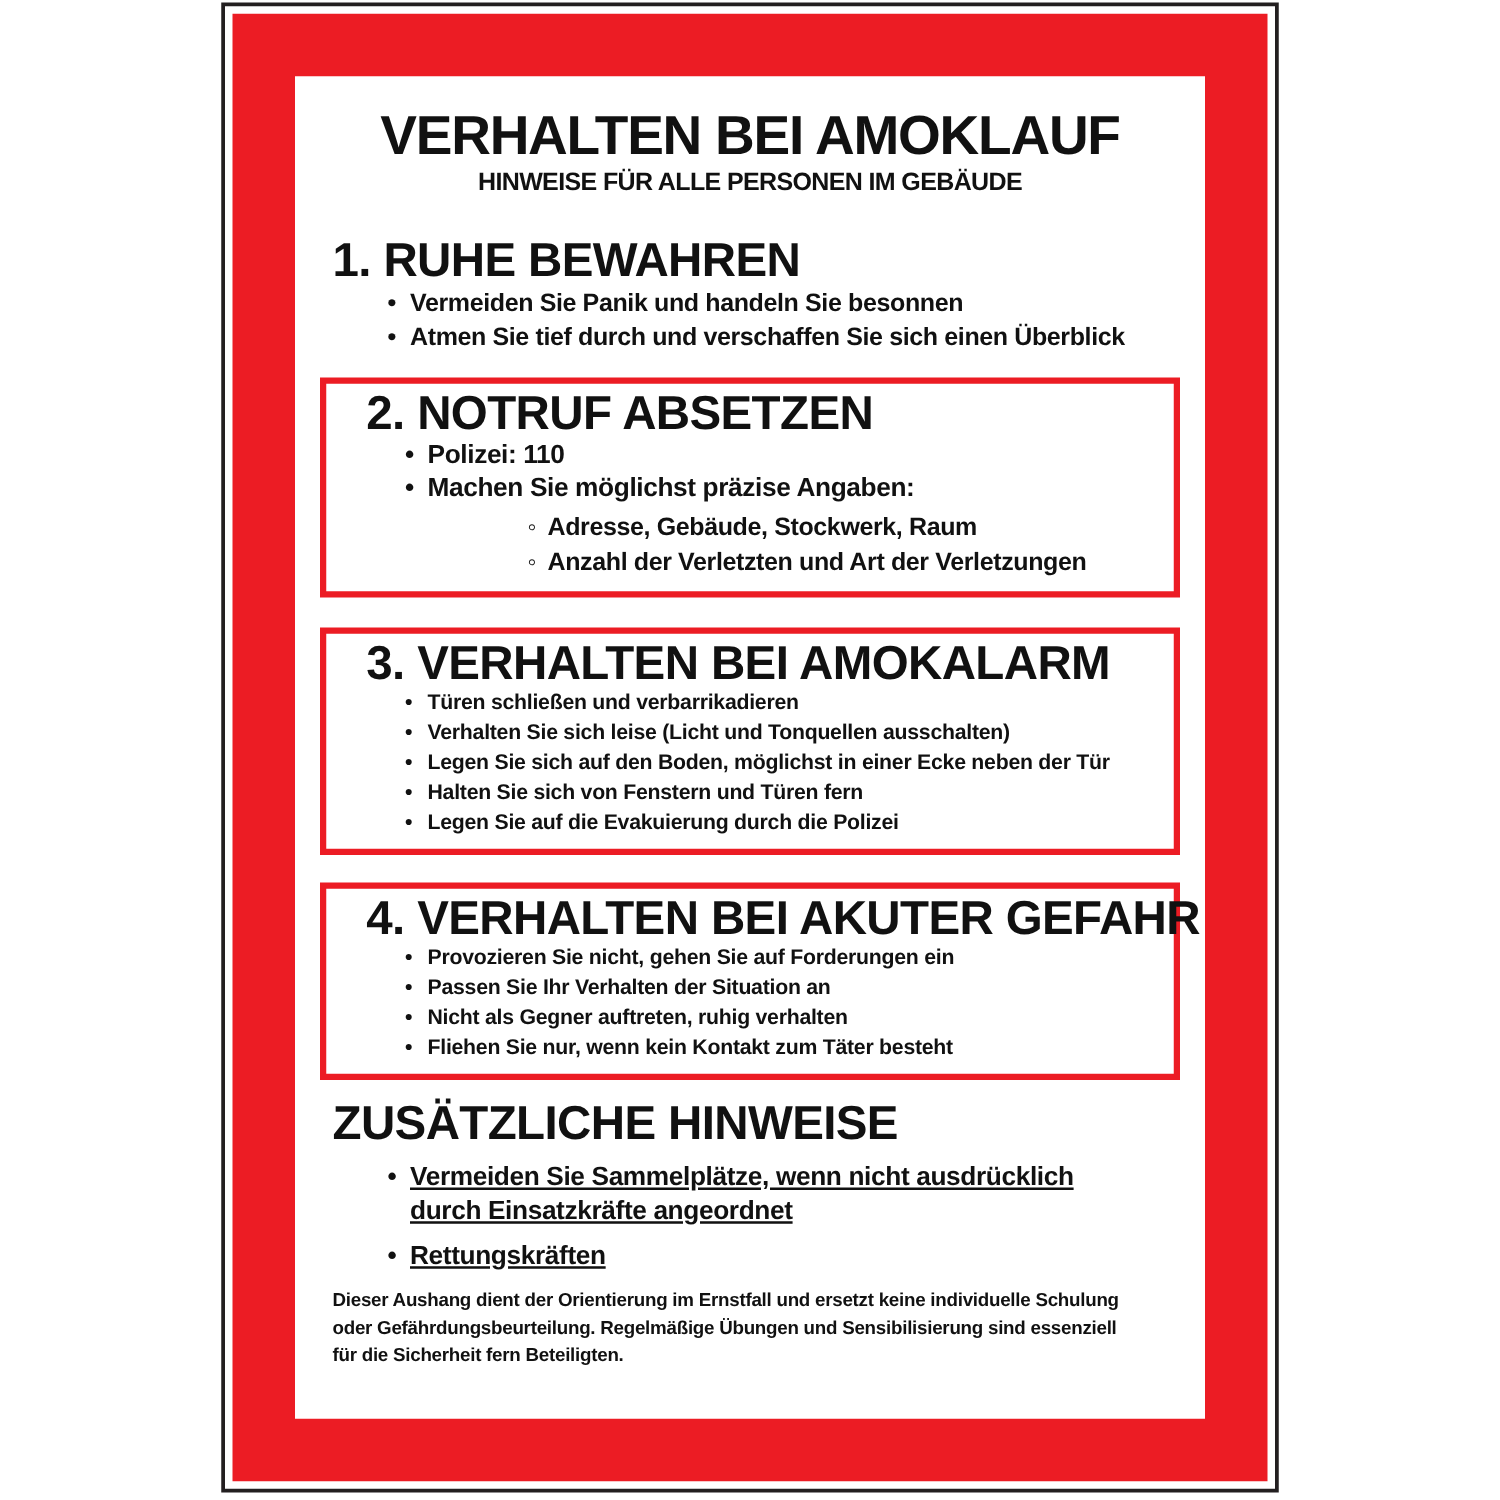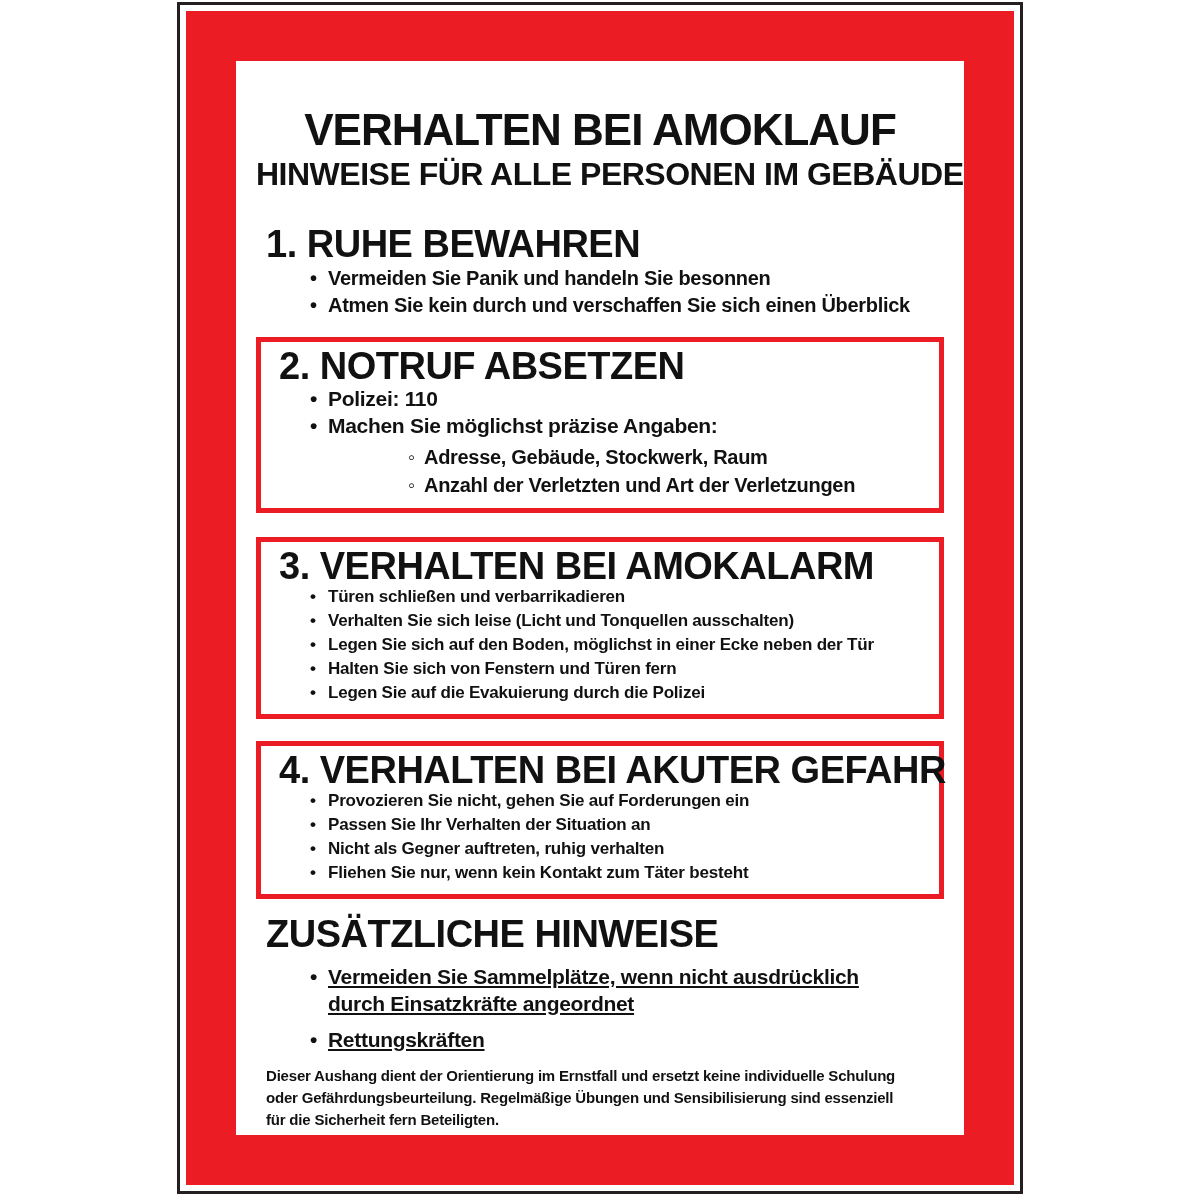--- a/index.html
+++ b/index.html
@@ -25,52 +25,51 @@
     box-sizing: border-box;
     border: 50px solid var(--red);
     background: #ffffff;
     overflow: hidden;
   }
   .content {
     box-sizing: border-box;
     width: 100%; height: 100%;
     padding: 0 20px;
     overflow: hidden;
-    margin-top: 21px;
   }
 
   .title {
     margin-top: 24px;
     text-align: center;
     font-size: 44px;
     line-height: 1.08;
     letter-spacing: -1px;
     white-space: nowrap;
   }
   .subtitle {
     margin-top: 2px;
     text-align: center;
-    font-size: 32px;
+    font-size: 20px;
     letter-spacing: -0.5px;
     white-space: nowrap;
   }
 
   .sec-heading {
     font-size: 38px;
     line-height: 34px;
     letter-spacing: -0.5px;
     margin-left: 10px;
     white-space: nowrap;
   }
   .section-plain { margin-top: 34px; }
   .section-plain .bullets { margin-top: 4px; }
 
   .redbox {
     border: 5px solid var(--red);
-    padding: 7px 8px 9px 10px;
+    padding: 7px 8px 9px 24px;
     box-sizing: border-box;
   }
   .box2 { margin-top: 18px; }
   .box3 { margin-top: 24px; }
   .box4 { margin-top: 22px; }
   .redbox .sec-heading { margin-left: 8px; }
   .redbox .bullets { margin-top: 2px; }
 
   .b-row {
     display: flex;
@@ -131,21 +130,21 @@
 
       <div class="section-plain">
         <div class="sec-heading">1. RUHE BEWAHREN</div>
         <div class="bullets">
           <div class="b-row">
             <span class="b-dot">•</span>
             <span>Vermeiden Sie Panik und handeln Sie besonnen</span>
           </div>
           <div class="b-row">
             <span class="b-dot">•</span>
-            <span>Atmen Sie kein durch und verschaffen Sie sich einen Überblick</span>
+            <span>Atmen Sie tief durch und verschaffen Sie sich einen Überblick</span>
           </div>
         </div>
       </div>
 
       <div class="redbox box2">
         <div class="sec-heading">2. NOTRUF ABSETZEN</div>
         <div class="bullets">
           <div class="b-row">
             <span class="b-dot">•</span>
             <span>Polizei: 110</span>

